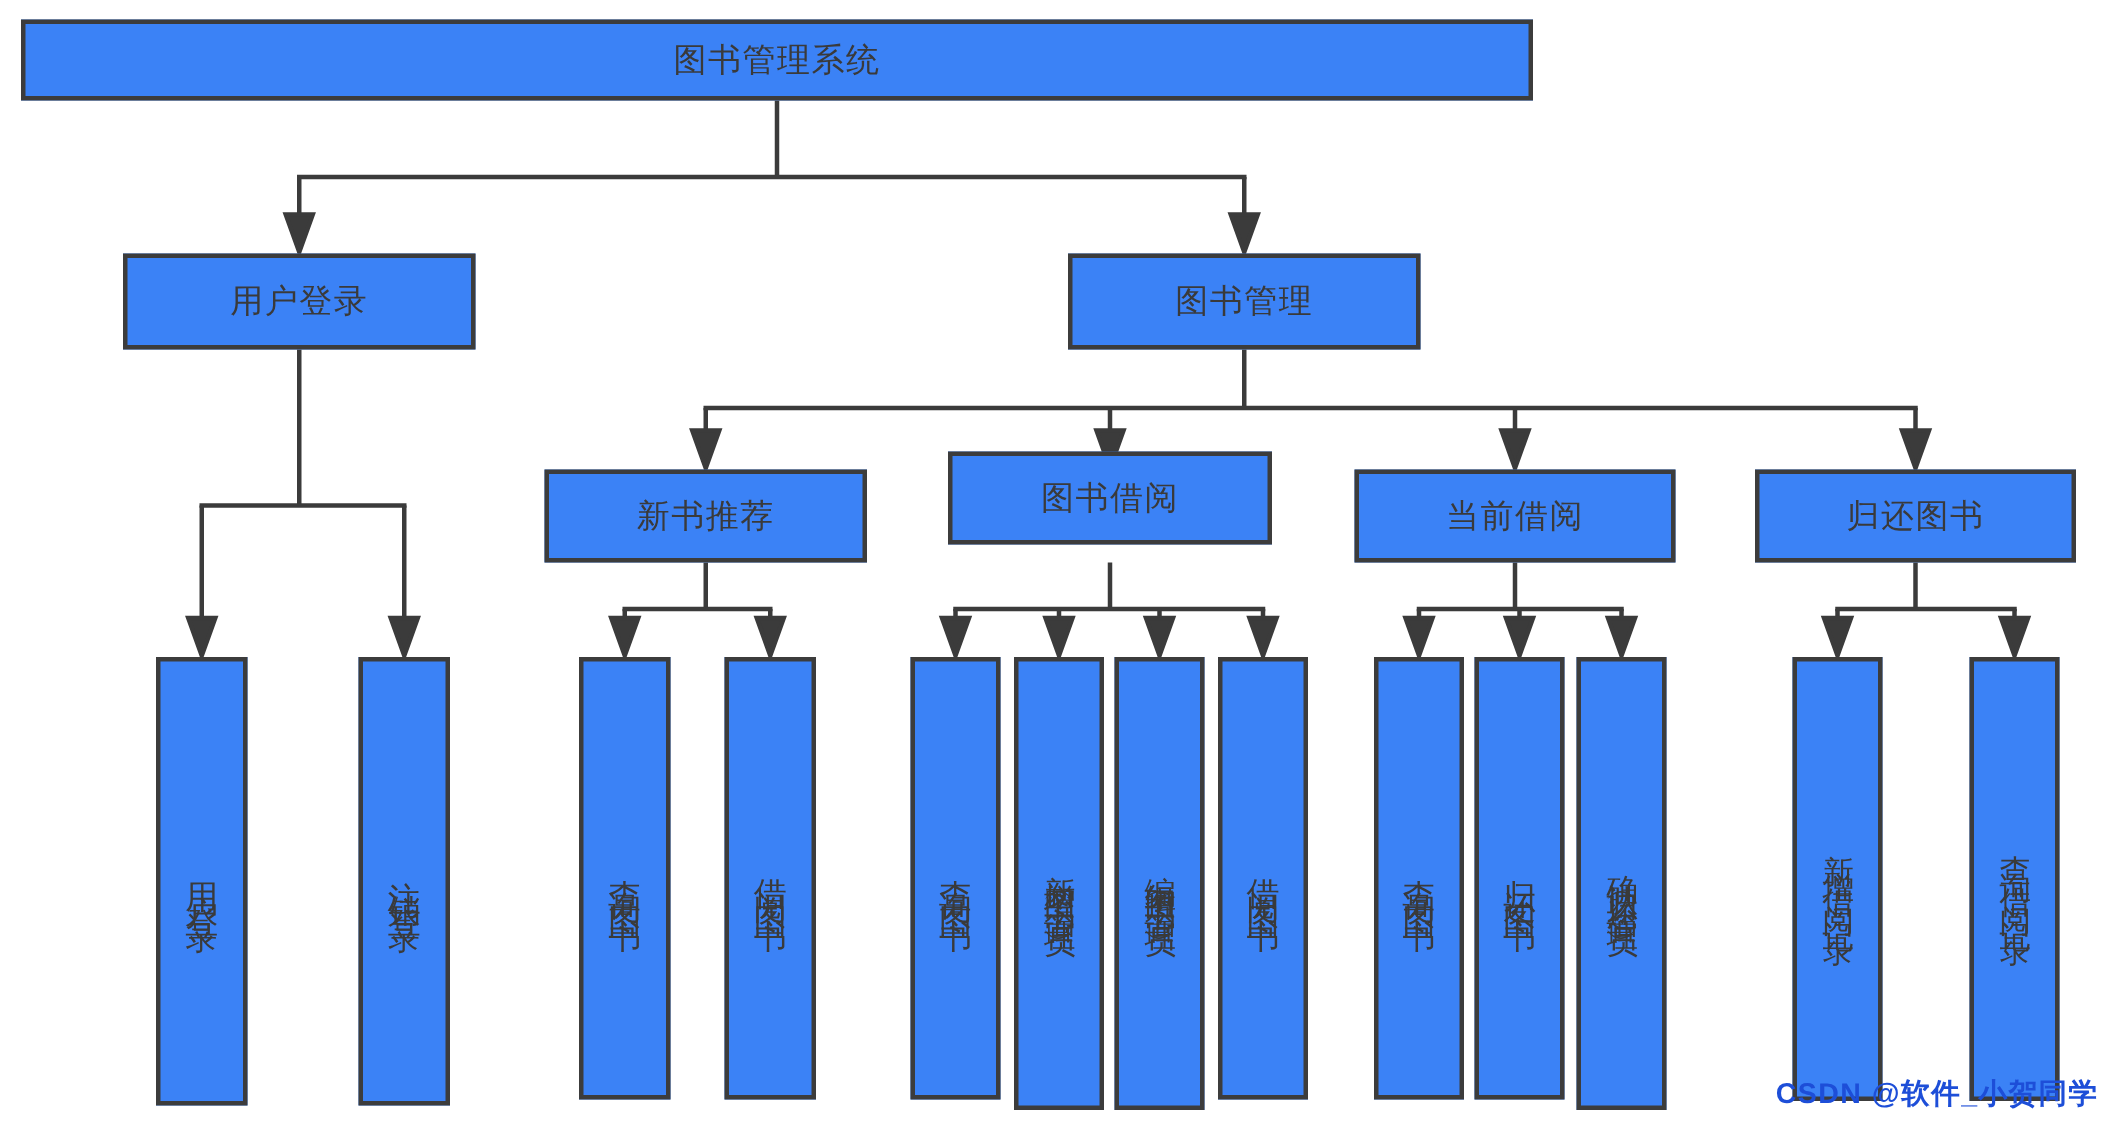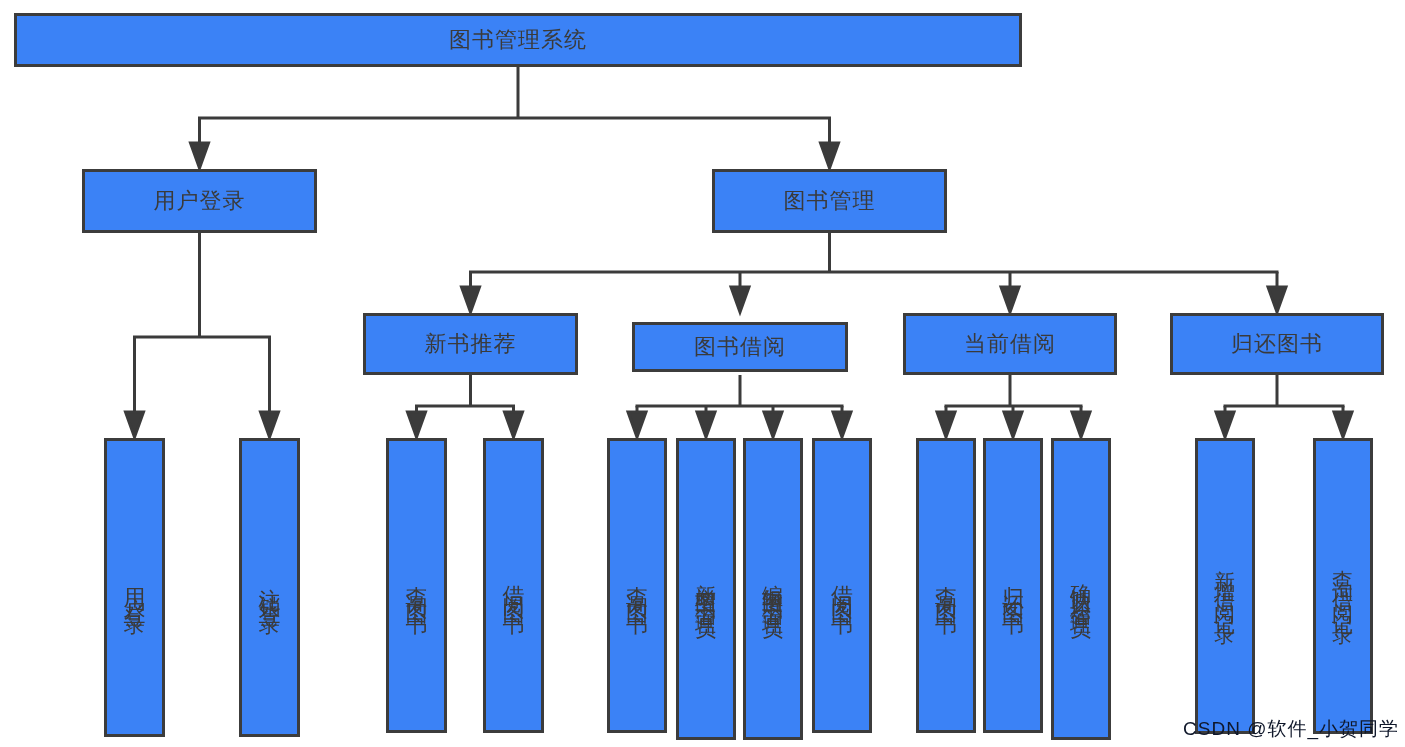--- a/index.html
+++ b/index.html
@@ -15,21 +15,21 @@
   }
   .hlabel{font-size:22px;letter-spacing:1px;white-space:nowrap;}
   .vlabel{
     writing-mode:vertical-rl;text-orientation:mixed;
     font-size:22px;letter-spacing:9px;line-height:1;
   }
   .vlabel.medium{font-size:21px;letter-spacing:11px;}
   .vlabel.long{font-size:21px;letter-spacing:5px;}
   .watermark{
     position:absolute;right:6px;bottom:5px;z-index:6;
-    font-size:19px;color:#0f172a;letter-spacing:1px;white-space:nowrap;
+    font-size:19px;color:#1d4ed8;letter-spacing:1px;white-space:nowrap;font-weight:bold;
   }
 </style>
 </head>
 <body>
 
 <div class="canvas">
 
   <svg class="connectors" width="1405" height="747" viewBox="0 0 1405 747">
     <g stroke="#3b3b3b" stroke-width="3" fill="#3b3b3b">
 
@@ -101,21 +101,21 @@
   <div class="node" style="left:82px;top:169px;width:235px;height:64px;">
     <span class="hlabel">用户登录</span>
   </div>
   <div class="node" style="left:712px;top:169px;width:235px;height:64px;justify-content:center;">
     <span class="hlabel">图书管理</span>
   </div>
 
   <div class="node" style="left:363px;top:313px;width:215px;height:62px;">
     <span class="hlabel">新书推荐</span>
   </div>
-  <div class="node" style="left:632px;top:322px;width:216px;height:50px;">
+  <div class="node" style="left:632px;top:301px;width:216px;height:62px;">
     <span class="hlabel">图书借阅</span>
   </div>
   <div class="node" style="left:903px;top:313px;width:214px;height:62px;font-family:Liberation Serif, serif;">
     <span class="hlabel">当前借阅</span>
   </div>
   <div class="node" style="left:1170px;top:313px;width:214px;height:62px;">
     <span class="hlabel">归还图书</span>
   </div>
 
   <div class="node" style="left:104px;top:438px;width:61px;height:299px;">

